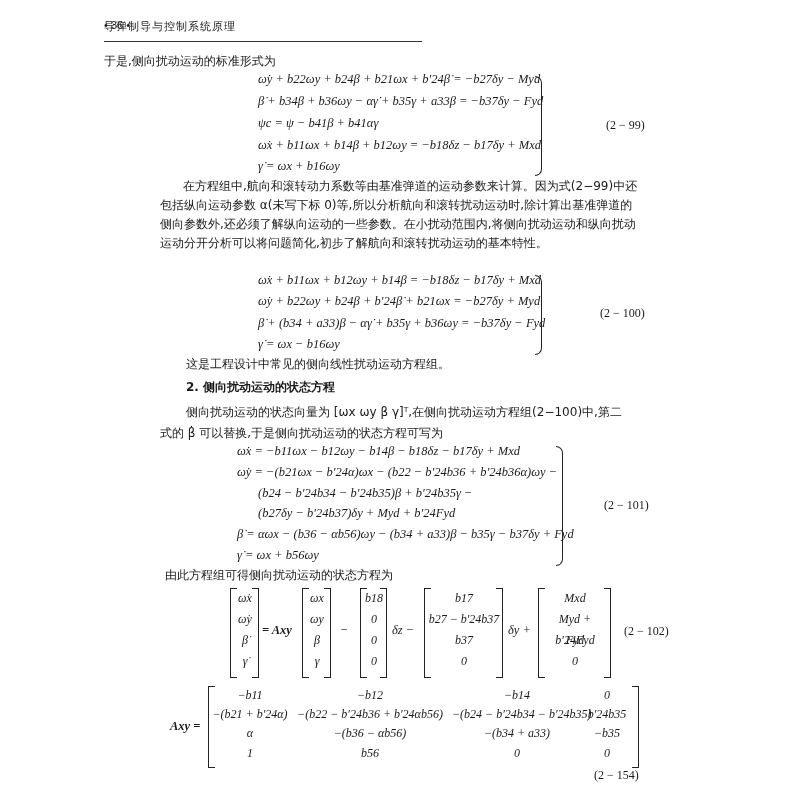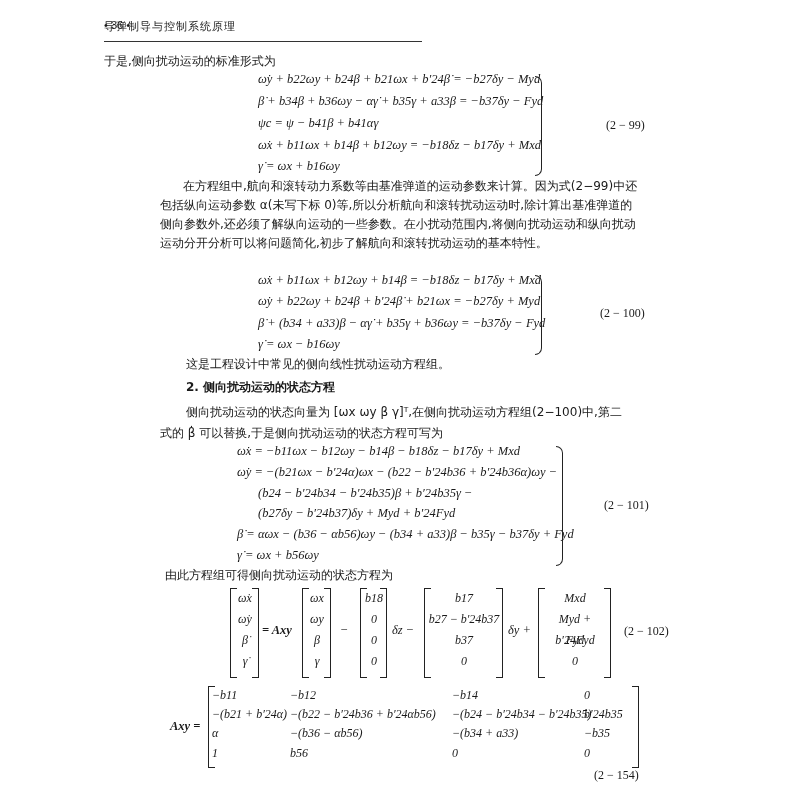--- a/index.html
+++ b/index.html
@@ -11,21 +11,21 @@
   .run-title { position:absolute; left:0; right:0; top:11px; text-align:left; font-size:11px; letter-spacing:1px; }
   .rule { position:absolute; left:104px; top:33px; width:318px; height:1px; background:#333; }
   .txt { position:absolute; font-size:12px; line-height:15px; white-space:nowrap; font-family:"DejaVu Sans", "Liberation Sans", sans-serif; }
   .bold { font-weight:bold; }
   .eq { position:absolute; font-family:"Liberation Serif", "DejaVu Serif", serif; font-style:italic; font-size:12.5px; white-space:nowrap; }
   .eqnum { position:absolute; font-family:"Liberation Serif", serif; font-size:12px; white-space:nowrap; }
   .brace { position:absolute; border-right:1.3px solid #222; border-top:1.3px solid #222; border-bottom:1.3px solid #222; border-radius:0 8px 8px 0; width:6px; }
   .bracket { position:absolute; border:1.3px solid #222; width:6px; }
   .bracket.l { border-right:none; }
   .bracket.r { border-left:none; }
-  .mcell { position:absolute; font-family:"Liberation Serif", serif; font-style:italic; font-size:12px; white-space:nowrap; }
+  .mcell { position:absolute; font-family:"Liberation Serif", serif; font-style:italic; font-size:12px; text-align:center; white-space:nowrap; }
   .vec { position:absolute; font-family:"Liberation Serif", serif; font-style:italic; font-size:12px; }
   .vec div { height:21px; line-height:21px; text-align:center; }
 </style>
 </head>
 <body>
 
 <div class="page">
 
   <div class="header-row">
     <span class="pg-num" style="left:0;top:1px">• 36 •</span>

